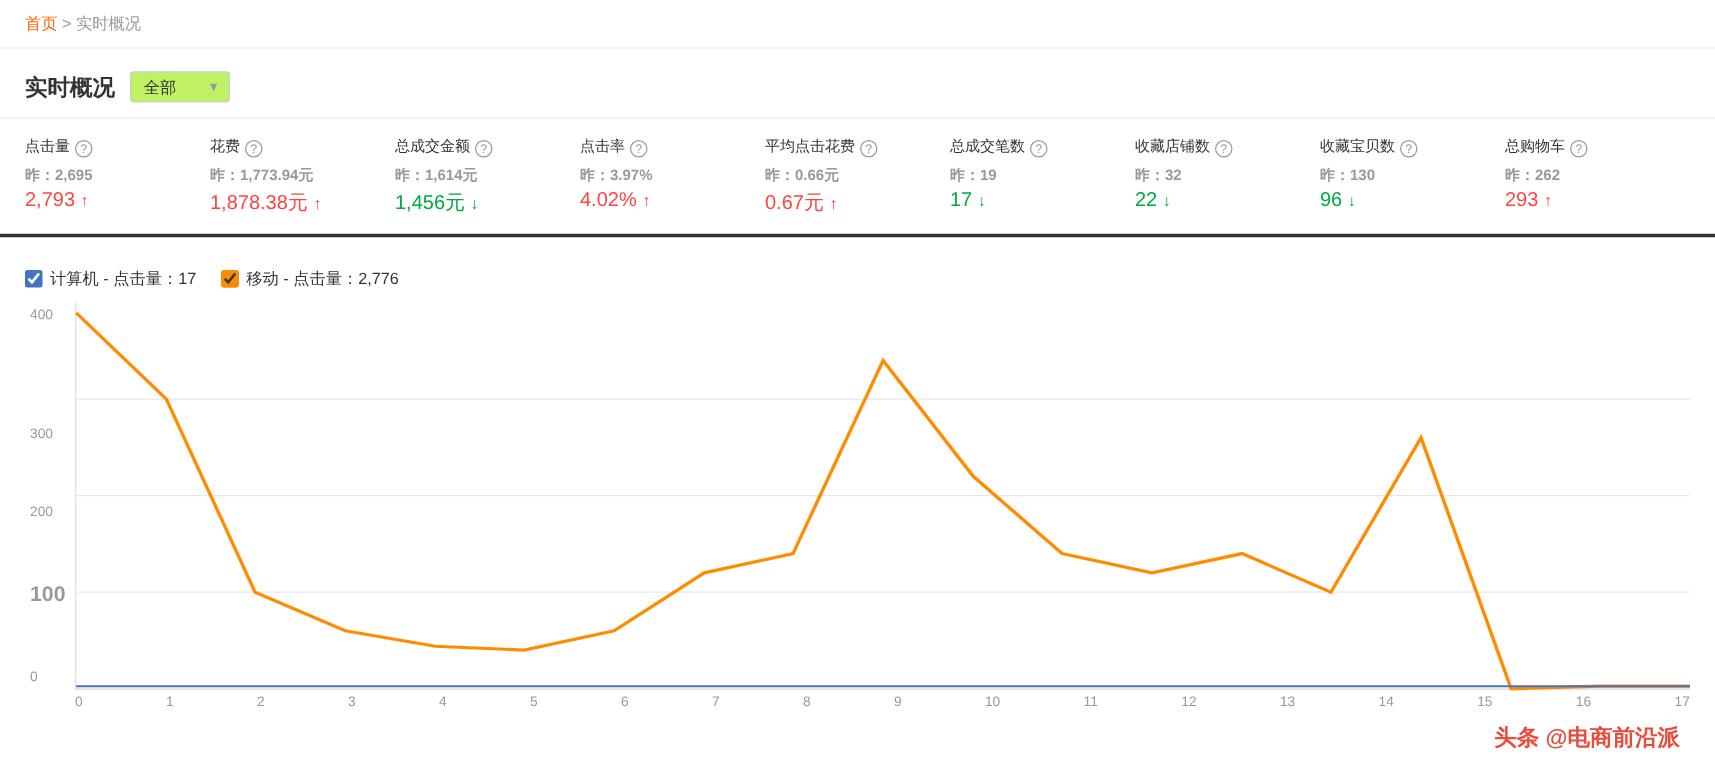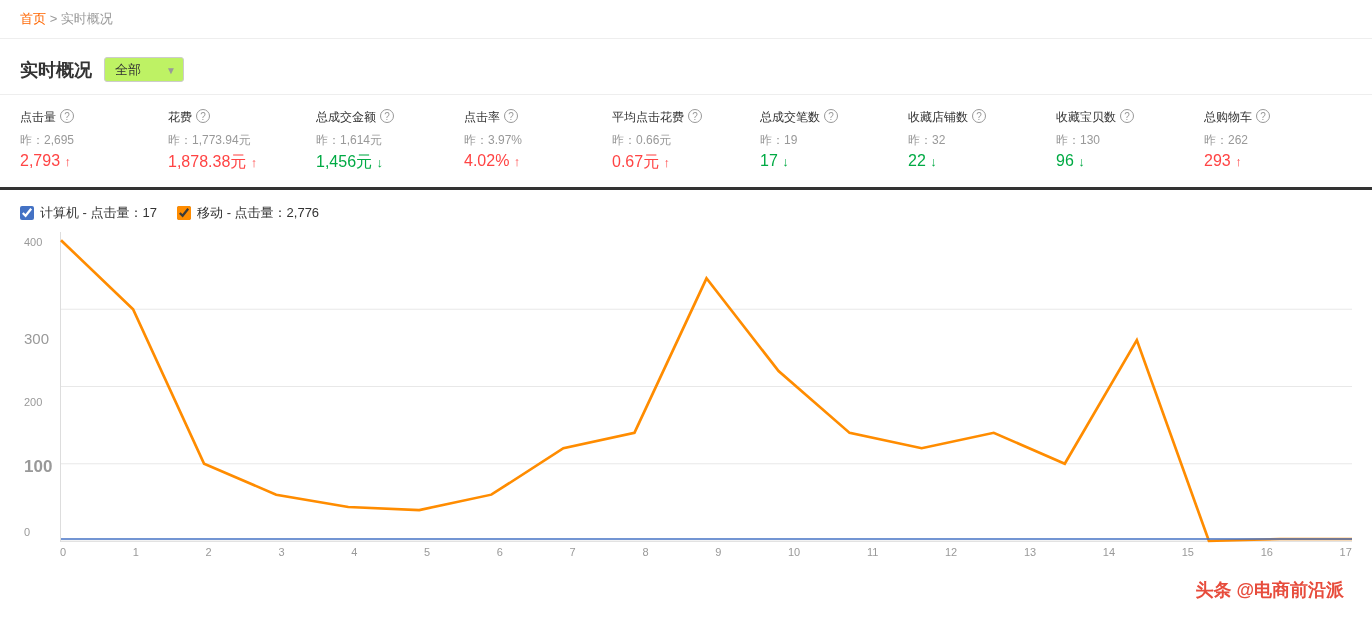--- a/index.html
+++ b/index.html
@@ -61,51 +61,52 @@
     .metric-item {
       flex: 1;
       min-width: 120px;
       padding-right: 16px;
     }
     .metric-label {
       font-size: 12px;
       color: #333;
       margin-bottom: 6px;
       display: flex;
-      align-items: flex-start;
+      align-items: flex-end;
       gap: 4px;
     }
     .metric-label .help-icon {
       display: inline-flex;
       align-items: center;
       justify-content: center;
       width: 14px;
       height: 14px;
       border-radius: 50%;
       border: 1px solid #999;
       color: #999;
       font-size: 10px;
       cursor: pointer;
     }
     .metric-yesterday {
       font-size: 12px;
       color: #999;
       margin-bottom: 3px;
+      font-weight: bold;
     }
     .metric-today {
       font-size: 16px;
       font-weight: normal;
     }
     .metric-today.up { color: #ff4444; }
     .metric-today.down { color: #00aa44; }
     .arrow-up::after { content: '↑'; font-size: 13px; }
     .arrow-down::after { content: '↓'; font-size: 13px; }
 
     .chart-section {
-      padding: 14px 20px;
+      padding: 24px 20px;
       background: #fff;
     }
     .chart-legend {
       display: flex;
       align-items: center;
       gap: 20px;
       margin-bottom: 10px;
     }
     .legend-item {
       display: flex;
@@ -356,21 +357,21 @@
             1133,298
             1200,298
           "></polyline>
       </svg>
     </div>
 
     <div style="position:absolute; left:-36px; top:0; height:310px; display:flex; flex-direction:column-reverse; justify-content:space-between; padding:4px 0;">
       <span style="font-size:11px;color:#999;">0</span>
       <span style="font-size:17px;color:#999;font-weight:bold;">100</span>
       <span style="font-size:11px;color:#999;">200</span>
-      <span style="font-size:15px;color:#999;margin-top:33px;">300</span>
+      <span style="font-size:11px;color:#999;margin-top:33px;">300</span>
       <span style="font-size:11px;color:#999;">400</span>
     </div>
     <div class="x-axis-labels">
       <span>0</span>
       <span>1</span>
       <span>2</span>
       <span>3</span>
       <span>4</span>
       <span>5</span>
       <span>6</span>

